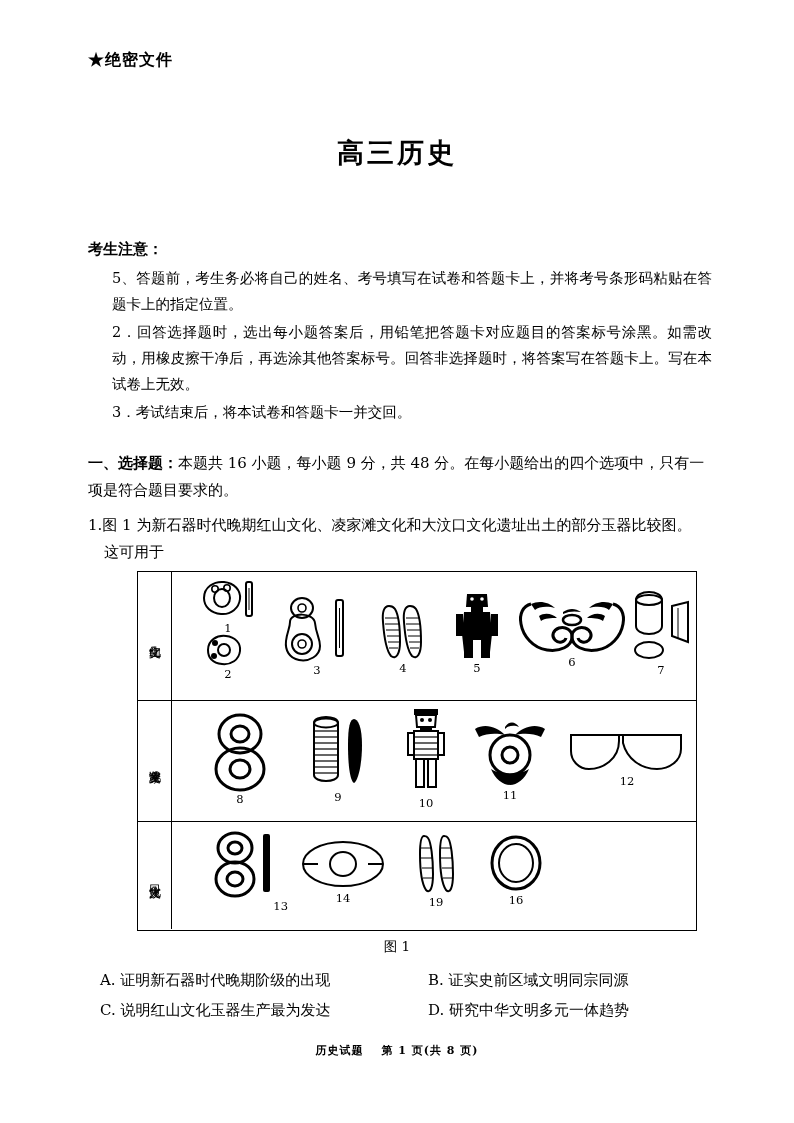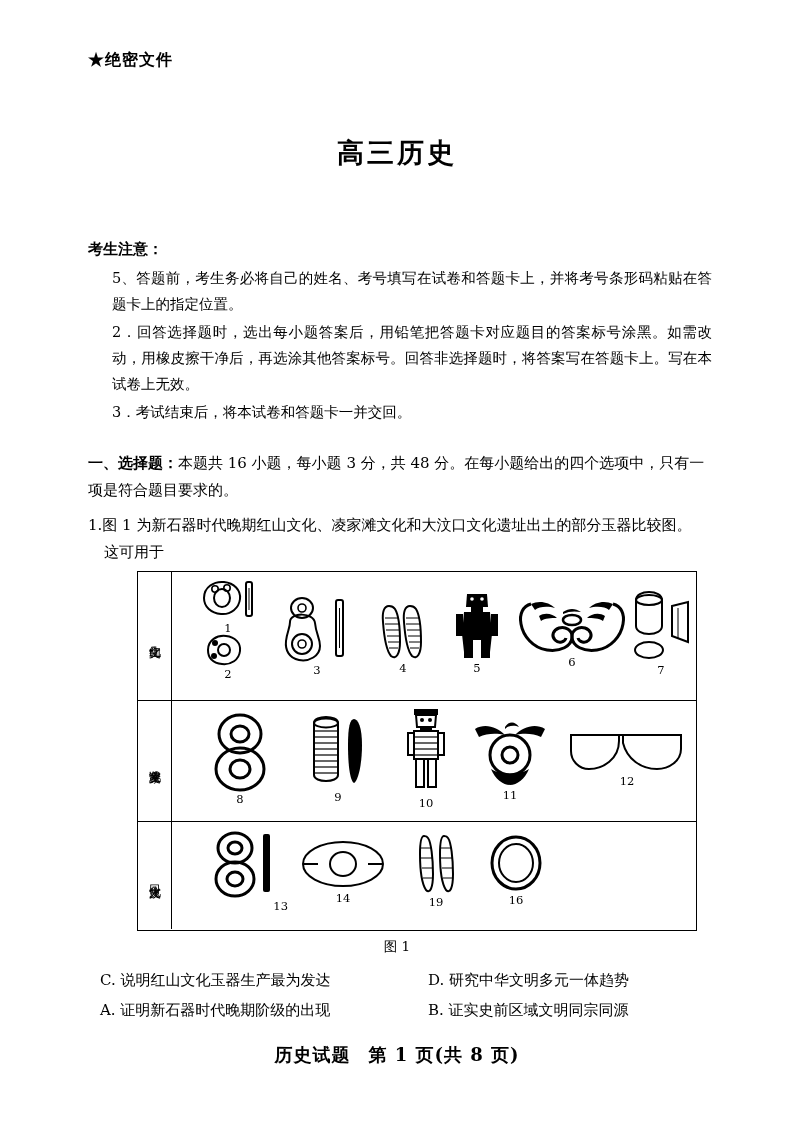--- a/index.html
+++ b/index.html
@@ -155,21 +155,21 @@
   .opt-row { position: relative; height: 30px; }
   .opt-a { position: absolute; left: 12px; }
   .opt-b { position: absolute; left: 340px; }
   .opt-c { position: absolute; left: 12px; }
   .opt-d { position: absolute; left: 340px; }
   .footer {
     position: absolute;
     left: 0; right: 0;
     top: 1043px;
     text-align: center;
-    font-size: 18px;
+    font-size: 11px;
     font-weight: bold;
     font-family: "DejaVu Serif", serif;
     letter-spacing: 1px;
   }
   .footer .fsep { display: inline-block; width: 18px; }
 </style>
 </head>
 <body>
 
 <div class="page">
@@ -180,21 +180,21 @@
 
   <div class="notice-head">考生注意：</div>
 
   <div class="notice-list">
     <div class="notice-item">5、答题前，考生务必将自己的姓名、考号填写在试卷和答题卡上，并将考号条形码粘贴在答题卡上的指定位置。</div>
     <div class="notice-item">2．回答选择题时，选出每小题答案后，用铅笔把答题卡对应题目的答案标号涂黑。如需改动，用橡皮擦干净后，再选涂其他答案标号。回答非选择题时，将答案写在答题卡上。写在本试卷上无效。</div>
     <div class="notice-item">3．考试结束后，将本试卷和答题卡一并交回。</div>
   </div>
 
   <div class="section-head">
-    <b>一、选择题：</b><span>本题共 16 小题，每小题 3 分，共 48 分。在每小题给出的四个选项中，只有一项是符合题目要求的。</span>
+    <b>一、选择题：</b><span>本题共 16 小题，每小题 9 分，共 48 分。在每小题给出的四个选项中，只有一项是符合题目要求的。</span>
   </div>
 
   <div class="q1">
     <span>1.</span><span>图 1 为新石器时代晚期红山文化、凌家滩文化和大汶口文化遗址出土的部分玉器比较图。</span>
     <span class="cont">这可用于</span>
   </div>
 
   <div class="figure-box">
 
     <div class="fig-row r1">
@@ -434,26 +434,26 @@
 
       </div>
     </div>
 
   </div>
 
   <div class="fig-caption">图 1</div>
 
   <div class="options">
     <div class="opt-row">
+      <span class="opt-a">A. 证明新石器时代晚期阶级的出现</span>
+      <span class="opt-b">B. 证实史前区域文明同宗同源</span>
+    </div>
+    <div class="opt-row">
       <span class="opt-c">C. 说明红山文化玉器生产最为发达</span>
       <span class="opt-d">D. 研究中华文明多元一体趋势</span>
     </div>
-    <div class="opt-row">
-      <span class="opt-a">A. 证明新石器时代晚期阶级的出现</span>
-      <span class="opt-b">B. 证实史前区域文明同宗同源</span>
-    </div>
   </div>
 
   <div class="footer">
     <span>历史试题</span><span class="fsep"></span><span>第 1 页(共 8 页)</span>
   </div>
 
 </div>
 
 </body></html>

